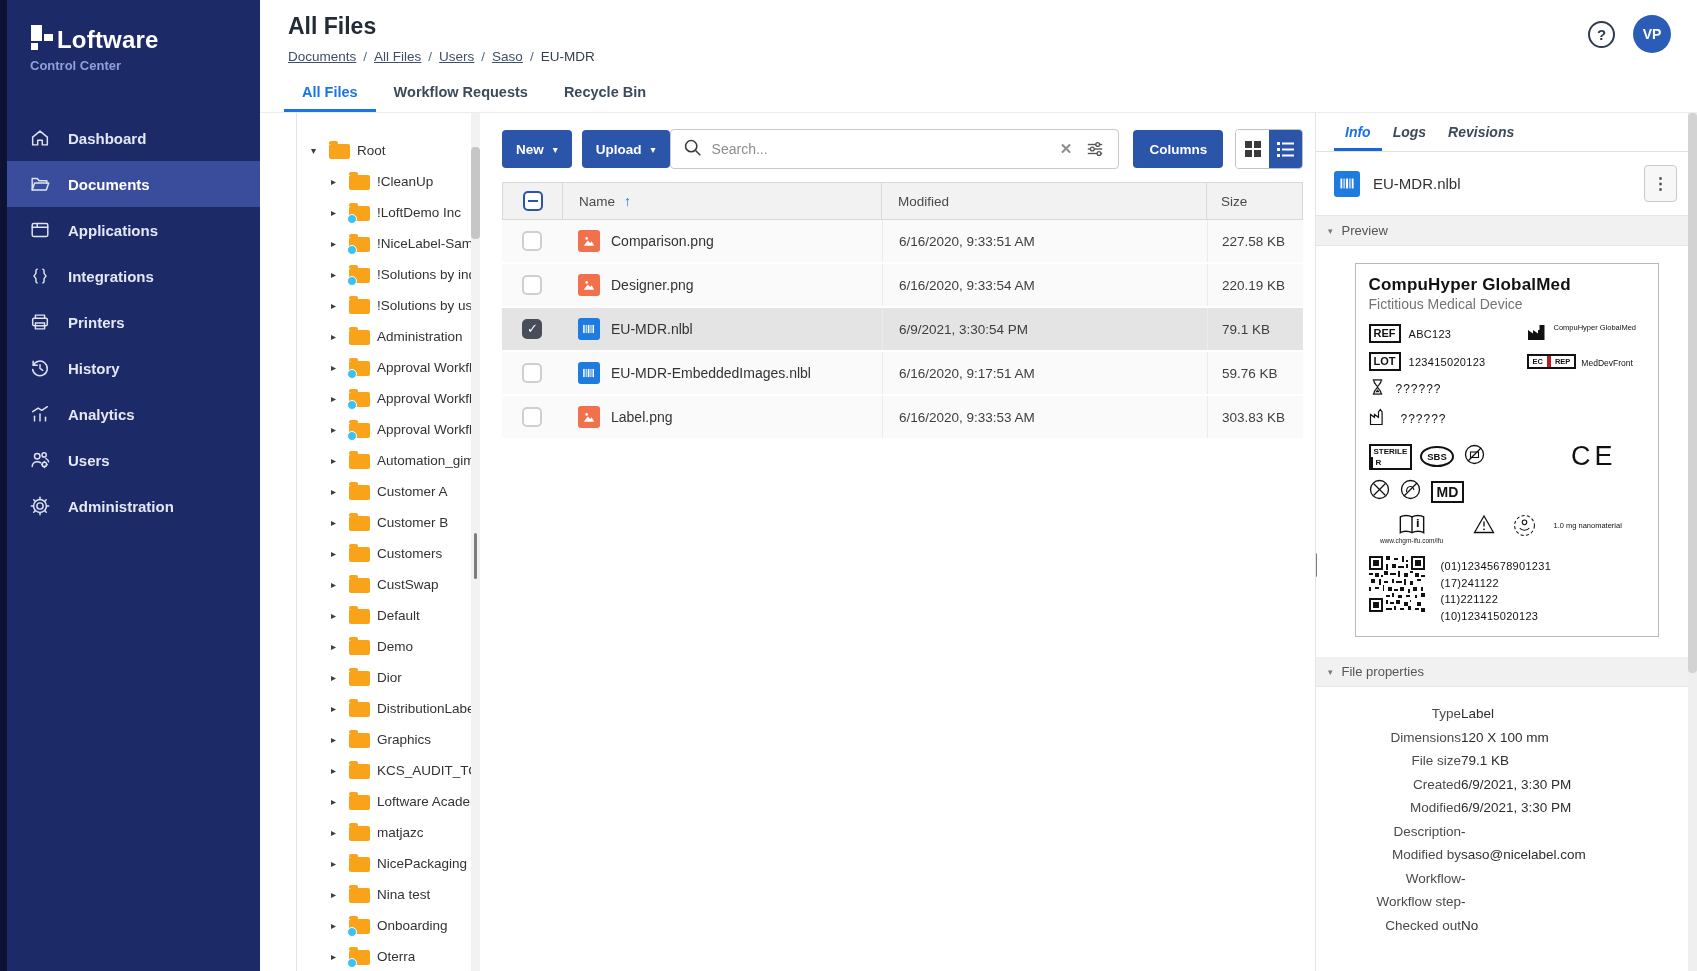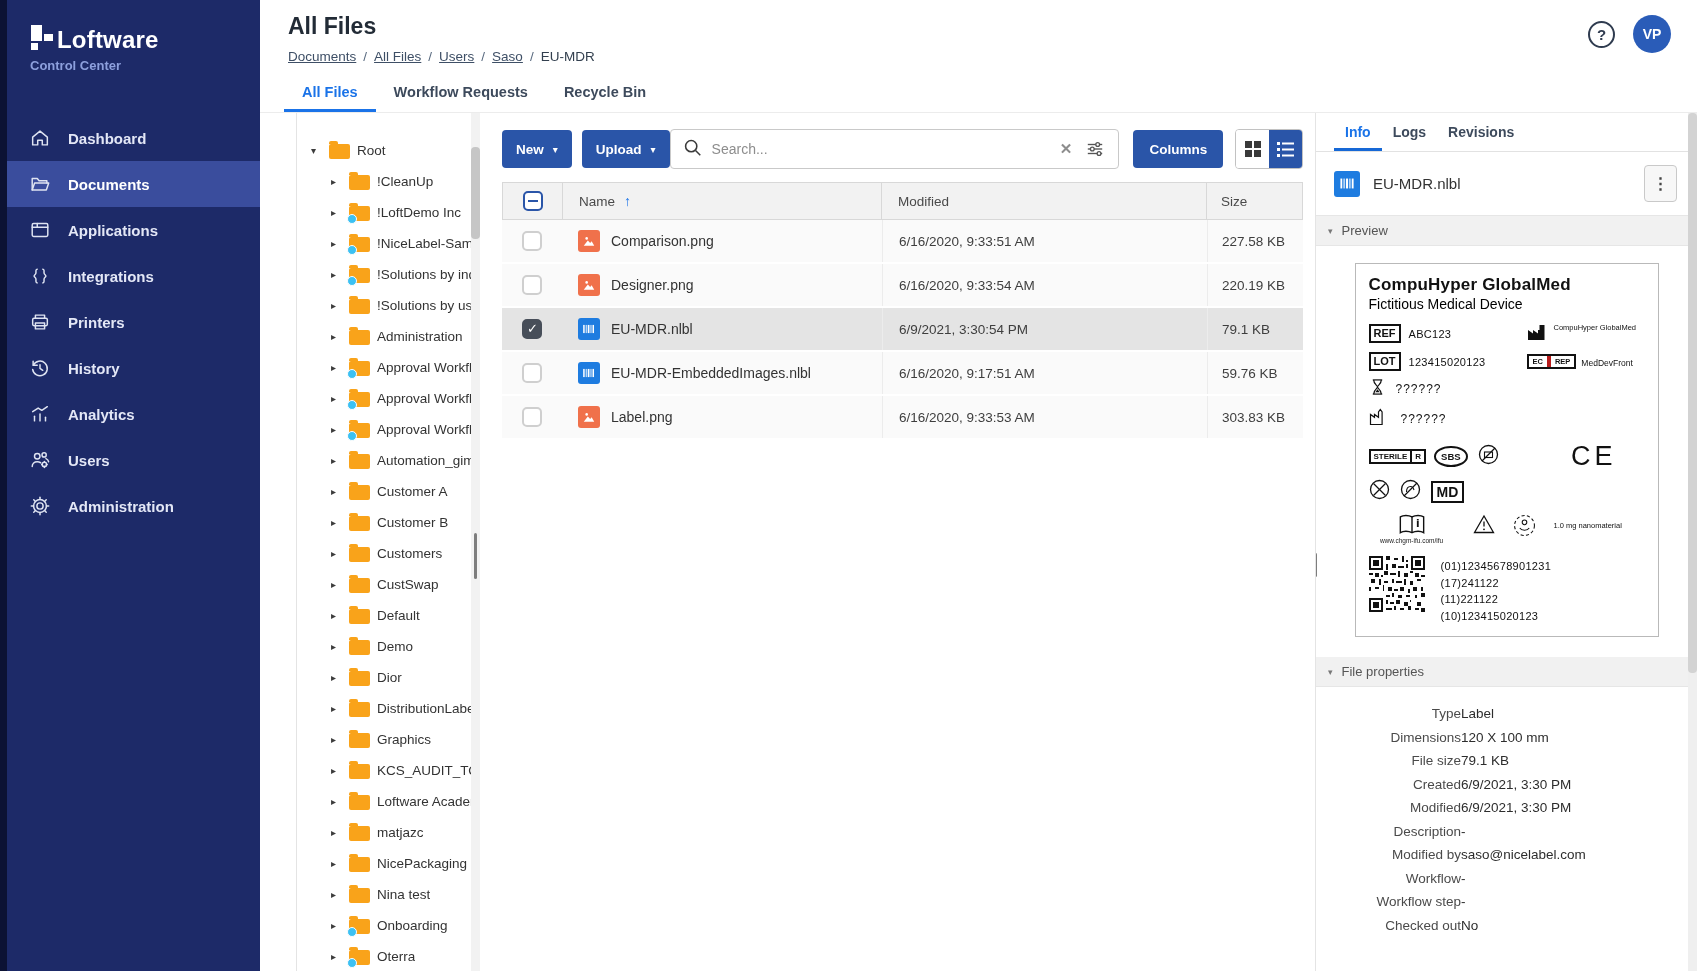--- a/index.html
+++ b/index.html
@@ -93,46 +93,46 @@
   .cell-size { width:95px; padding-left:14px; font-size:13.5px; color:#3e3e3e; }
   .file-icon { width:22px; height:22px; border-radius:3px; display:flex; align-items:center; justify-content:center; flex:none; }
   .file-icon.png { background:#f0714b; }
   .file-icon.nlbl { background:#1e7ce0; }
 
   
   .details-panel { width:382px; flex:none; margin-left:12px; border-left:1px solid #e4e4e4; position:relative; display:flex; flex-direction:column; overflow:hidden; }
   .details-splitter { position:absolute; left:-2px; top:440px; width:3px; height:24px; background:#7d7d7d; border-radius:2px; cursor:col-resize; z-index:3; }
   .details-scroll-track { position:absolute; right:0; top:0; bottom:0; width:9px; background:#efefef; z-index:2; }
   .details-scroll-thumb { position:absolute; right:0; top:0; width:9px; height:560px; background:#d3d3d3; border-radius:4px; cursor:pointer; }
-  .details-tabs { display:flex; padding-left:18px; border-bottom:1px solid #e2e2e2; }
+  .details-tabs { display:flex; padding-left:18px; border-bottom:1px solid #e2e2e2;font-style:italic; }
   .dtab { padding:11px 11px 8px; font-size:14px; font-weight:700; color:#3d4a5c; border-bottom:3px solid transparent; cursor:pointer; }
   .dtab.active { color:#1a73e8; border-bottom-color:#1668d6; }
   .file-head { display:flex; align-items:center; gap:13px; padding:13px 20px 13px 18px; border-bottom:1px solid #e6e6e6; }
   .file-head .file-icon { width:26px; height:26px; }
   .file-head-name { font-size:15px; color:#333; flex:1; }
   .kebab-btn { width:33px; height:37px; border:1px solid #c9c9c9; border-radius:4px; background:#f7f7f7; display:flex; align-items:center; justify-content:center; font-size:16px; font-weight:700; color:#444; cursor:pointer; }
   .section-bar { height:30px; background:#f1f1f1; display:flex; align-items:center; gap:9px; padding-left:12px; font-size:13px; color:#555; border-bottom:1px solid #e6e6e6; cursor:pointer; flex:none; }
   .section-caret { font-size:9px; color:#777; }
   .preview-area { padding:17px 0 20px; display:flex; justify-content:center; background:#fff; }
 
   
   .label-card { width:304px; border:1px solid #b9b9b9; background:#fff; padding:11px 13px 12px; font-family:"Liberation Sans","DejaVu Sans",sans-serif; color:#111; }
   .lbl-title { font-size:17px; font-weight:700; letter-spacing:0.2px; }
-  .lbl-sub { font-size:14px; margin-top:1px; color:#000000; }
+  .lbl-sub { font-size:14px; margin-top:1px; color:#737373; }
   .lbl-row { display:flex; align-items:center; margin-top:7px; }
   .sym-box { border:2px solid #111; font-weight:700; font-size:11px; padding:0 3px; line-height:15px; display:inline-block; }
   .sym-val { font-size:11px; margin-left:8px; letter-spacing:0.3px; }
   .q-val { font-size:12px; margin-left:10px; letter-spacing:1px; }
   .lbl-col-right { margin-left:auto; display:flex; align-items:flex-start; gap:5px; width:118px; }
   .mfr-name { font-size:7.5px; line-height:9px; padding-top:1px; }
   .ecrep { display:inline-flex; border:2px solid #111; }
   .ecrep span { padding:1px 4px; font-size:7.5px; font-weight:700; }
   .ecrep span + span { border-left:4px solid #b91c1c; }
   .ecrep-name { font-size:8.5px; padding-top:3px; }
-  .sterile-box { display:inline-flex; border:2px solid #111; font-size:8px; font-weight:700; }
+  .sterile-box { display:inline-flex; border:2px solid #111; font-size:8px; font-weight:700;flex-direction:column; }
   .sterile-box span { padding:1px 3px; }
   .sterile-box span + span { border-left:2px solid #111; }
   .oval { border:2px solid #111; border-radius:50%; font-size:9.5px; font-weight:700; padding:3px 5px; margin-left:8px; }
   .ce-mark { font-size:27px; letter-spacing:4px; font-weight:500; margin-left:auto; margin-right:28px; }
   .md-box { border:2.5px solid #111; font-size:14px; font-weight:700; padding:0 4px; line-height:18px; margin-left:10px; }
   .icon-gap { margin-left:10px; }
   .ifu-stack { display:flex; flex-direction:column; align-items:center; width:86px; }
   .ifu-url { font-size:6.5px; margin-top:2px; color:#222; }
   .nano-group { display:flex; align-items:center; gap:18px; margin-left:18px; }
   .nano-note { font-size:7.5px; }

